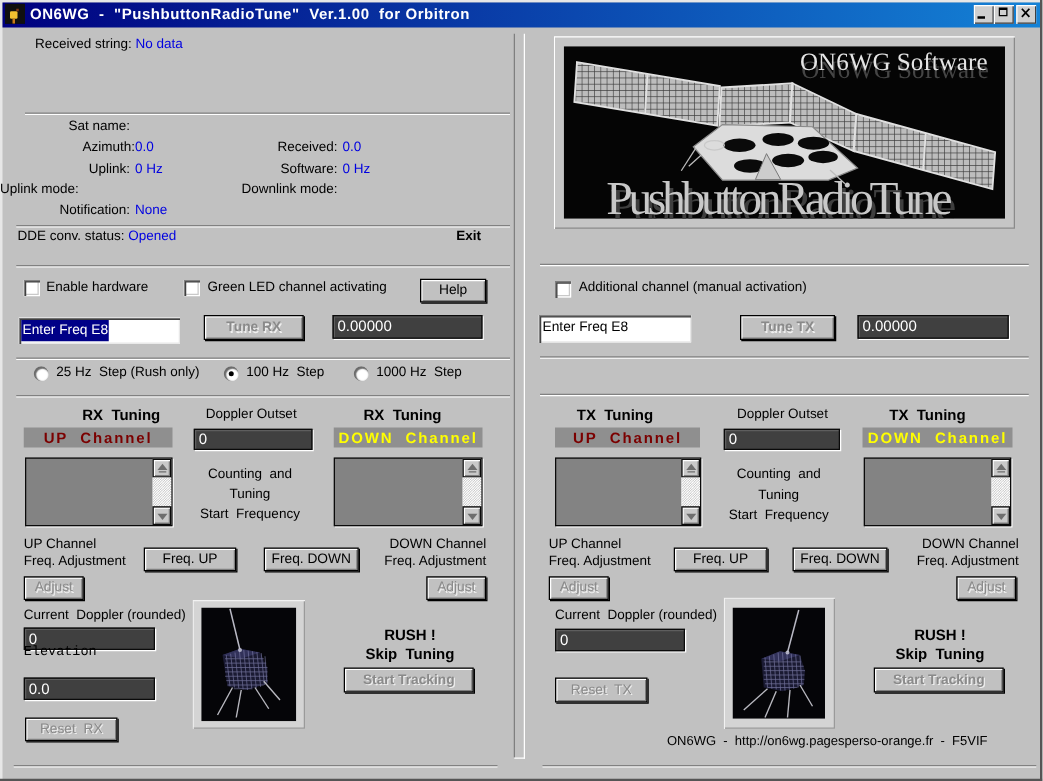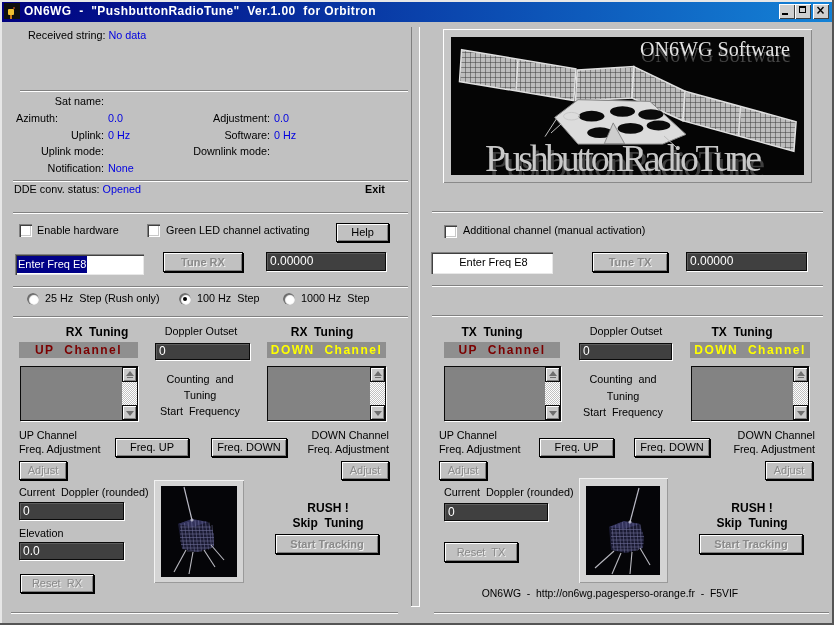--- a/index.html
+++ b/index.html
@@ -16,21 +16,21 @@
   .dis{color:#8a8a8a;text-shadow:1px 1px 0 #efefef;}
   .dbox{position:absolute;background:#404040;border:1px solid #0a0a0a;box-sizing:border-box;
         box-shadow:1px 1px 0 #fff,inset 1px 1px 0 #5e5e5e;color:#fff;font:12px "Liberation Sans",sans-serif;}
   .lb{position:absolute;background:#838383;border:1px solid #0a0a0a;box-sizing:border-box;box-shadow:1px 1px 0 #fff;}
   .cb{position:absolute;width:13px;height:13px;background:#fff;box-sizing:border-box;
       box-shadow:inset 1px 1px 0 #808080,inset 2px 2px 0 #404040,inset -1px -1px 0 #fff,inset -2px -2px 0 #c9c9c9;}
   .rd{position:absolute;width:12px;height:12px;border-radius:50%;background:#fff;
       box-shadow:inset 1px 1px 1px 1px #6a6a6a,inset -1px -1px 0 #fff;}
   .inp{position:absolute;background:#fff;box-sizing:border-box;
        box-shadow:inset 1px 1px 0 #828282,inset 2px 2px 0 #404040,inset -1px -1px 0 #e8e8e8;
-       font:11px "Liberation Sans",sans-serif;text-align:center;}
+       font:11px "Liberation Sans",sans-serif;}
   .strip{position:absolute;background:#8f8f8f;font:bold 12px "Liberation Sans",sans-serif;
          text-align:center;letter-spacing:1.5px;}
   .sbb{position:absolute;background:#c9c9c9;box-sizing:border-box;border:1px solid #0a0a0a;
        box-shadow:inset 1px 1px 0 #fff,inset -1px -1px 0 #808080;}
   .trk{position:absolute;background:#fff;
        background-image:linear-gradient(45deg,#c1c1c1 25%,transparent 25%,transparent 75%,#c1c1c1 75%),
                         linear-gradient(45deg,#c1c1c1 25%,transparent 25%,transparent 75%,#c1c1c1 75%);
        background-size:2px 2px;background-position:0 0,1px 1px;}
   .tri-u{width:0;height:0;border-left:4px solid transparent;border-right:4px solid transparent;
         border-bottom:5px solid #6e6e6e;position:absolute;left:3px;top:3px;}
@@ -69,28 +69,28 @@
   </div>
 
   <div class="a" style="left:411px;top:27px;width:1px;height:580px;background:#7f7f7f;"></div>
   <div class="a" style="left:419px;top:27px;width:1px;height:580px;background:#fff;"></div>
   <div class="a" style="left:411px;top:606px;width:9px;height:1px;background:#fff;"></div>
 
   <div class="t" style="left:28px;top:29px;">Received string: <span class="bl">No data</span></div>
   <div class="sep" style="left:20px;top:90px;width:388px;"></div>
 
   <div class="t" style="left:0;top:95px;width:104px;text-align:right;">Sat name:</div>
-  <div class="t" style="left:16px;top:112px;width:104px;text-align:left;">Azimuth:</div>
+  <div class="t" style="left:4px;top:112px;width:104px;text-align:right;">Azimuth:</div>
   <div class="t bl" style="left:108px;top:112px;">0.0</div>
   <div class="t" style="left:0;top:129px;width:104px;text-align:right;">Uplink:</div>
   <div class="t bl" style="left:108px;top:129px;">0 Hz</div>
-  <div class="t" style="left:0;top:145px;width:104px;text-align:right;">Uplink mode:</div>
+  <div class="t" style="left:0;top:145px;width:104px;text-align:left;">Uplink mode:</div>
   <div class="t" style="left:0;top:162px;width:104px;text-align:right;">Notification:</div>
   <div class="t bl" style="left:108px;top:162px;">None</div>
-  <div class="t" style="left:120px;top:112px;width:150px;text-align:right;">Adjustment:</div>
+  <div class="t" style="left:120px;top:112px;width:150px;text-align:right;">Received:</div>
   <div class="t bl" style="left:274px;top:112px;">0.0</div>
   <div class="t" style="left:120px;top:129px;width:150px;text-align:right;">Software:</div>
   <div class="t bl" style="left:274px;top:129px;">0 Hz</div>
   <div class="t" style="left:120px;top:145px;width:150px;text-align:right;">Downlink mode:</div>
 
   <div class="sep" style="left:13px;top:180px;width:395px;"></div>
   <div class="t" style="left:14px;top:183px;">DDE conv. status: <span class="bl">Opened</span></div>
   <div class="t bt" style="left:349px;top:183px;margin-left:16px;">Exit</div>
   <div class="sep" style="left:13px;top:212px;width:395px;"></div>
 
@@ -151,21 +151,21 @@
   <div class="t" style="left:19px;top:443px;">Freq. Adjustment</div>
   <div class="btn" style="left:115px;top:438px;width:74px;height:19px;line-height:17px;">Freq. UP</div>
   <div class="btn" style="left:211px;top:438px;width:76px;height:19px;line-height:17px;">Freq. DOWN</div>
   <div class="t" style="left:239px;top:429px;width:150px;text-align:right;">DOWN Channel</div>
   <div class="t" style="left:239px;top:443px;width:150px;text-align:right;">Freq. Adjustment</div>
   <div class="btn dis" style="left:19px;top:461px;width:48px;height:19px;line-height:17px;">Adjust</div>
   <div class="btn dis" style="left:341px;top:461px;width:48px;height:19px;line-height:17px;">Adjust</div>
 
   <div class="t" style="left:19px;top:486px;">Current&nbsp; Doppler (rounded)</div>
   <div class="dbox" style="left:19px;top:502px;width:105px;height:18px;line-height:16px;padding-left:3px;">0</div>
-  <div class="t" style="left:19px;top:527px;">Elevation</div>
+  <div class="t" style="left:19px;top:516px;font-family:Liberation Mono, monospace;">Elevation</div>
   <div class="dbox" style="left:19px;top:542px;width:105px;height:18px;line-height:16px;padding-left:3px;">0.0</div>
   <div class="btn dis" style="left:20px;top:574px;width:74px;height:19px;line-height:17px;">Reset&nbsp; RX</div>
 
   <div class="a" style="left:154px;top:480px;width:90px;height:103px;background:#d4d4d4;box-shadow:inset 1px 1px 0 #f2f2f2,inset -1px -1px 0 #9a9a9a;"></div>
   <svg class="a" style="left:161px;top:486px;" width="76" height="91" viewBox="0 0 76 91">
     <rect width="76" height="91" fill="#050508"></rect>
     <line x1="23" y1="1" x2="31" y2="34" stroke="#b9b9c4" stroke-width="1.2"></line>
     <g>
       <polygon points="17,38 31,33 47,36 53,49 53,61 36,66 21,63" fill="#1a1a32"></polygon>
       <polygon points="17,38 31,33 47,36 32,41" fill="#32325a"></polygon>
@@ -296,15 +296,15 @@
     <line x1="28" y1="65" x2="9" y2="82" stroke="#b9b9c0" stroke-width="1.1"></line>
     <line x1="35" y1="67" x2="26" y2="88" stroke="#b9b9c0" stroke-width="1.1"></line>
     <line x1="46" y1="66" x2="44" y2="88" stroke="#b9b9c0" stroke-width="1.1"></line>
     <line x1="54" y1="62" x2="64" y2="79" stroke="#b9b9c0" stroke-width="1.1"></line>
   </svg>
 
   <div class="t bt" style="left:692px;top:502px;width:120px;text-align:center;font-size:12px;">RUSH !</div>
   <div class="t bt" style="left:692px;top:517px;width:120px;text-align:center;font-size:12px;">Skip&nbsp; Tuning</div>
   <div class="btn dis" style="left:699px;top:534px;width:104px;height:20px;line-height:18px;font-weight:bold;">Start Tracking</div>
 
-  <div class="t" style="left:430px;top:588px;width:360px;text-align:center;font-size:10.4px;">ON6WG&nbsp; -&nbsp; http://on6wg.pagesperso-orange.fr&nbsp; -&nbsp; F5VIF</div>
+  <div class="t" style="left:430px;top:588px;width:360px;text-align:right;font-size:10.4px;">ON6WG&nbsp; -&nbsp; http://on6wg.pagesperso-orange.fr&nbsp; -&nbsp; F5VIF</div>
   <div class="sep" style="left:434px;top:612px;width:395px;"></div>
 </div>
 
 </body></html>

